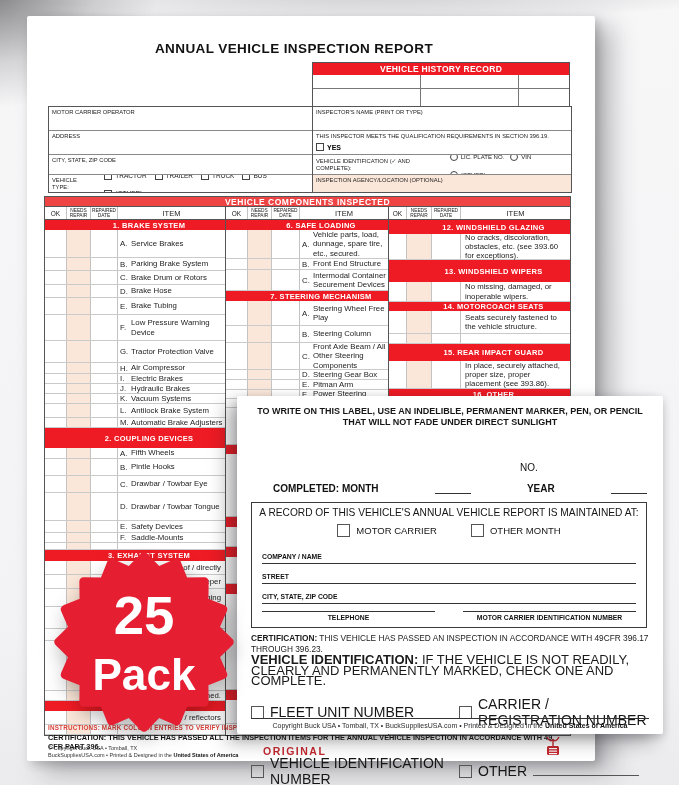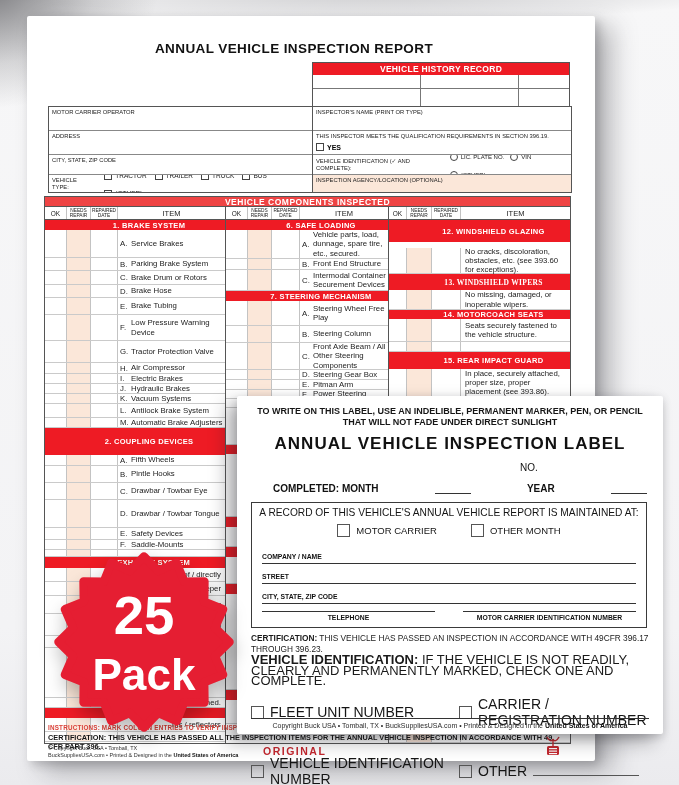--- a/index.html
+++ b/index.html
@@ -355,21 +355,21 @@
             <div class="trow row-item" style="height: 10px;">
 
               <span class="c ok"></span>
               <span class="c nr"></span>
               <span class="c rd"></span>
               <span class="c it">
                 <i class="lt">M.</i>
                 <em class="tx">Automatic Brake Adjusters</em>
               </span>
             </div>
-            <div class="trow row-bar" style="height: 27px;">
+            <div class="trow row-bar" style="height: 20px;">
               <span class="barline">2. COUPLING DEVICES</span>
 
             </div>
             <div class="trow row-item" style="height: 11px;">
 
               <span class="c ok"></span>
               <span class="c nr"></span>
               <span class="c rd"></span>
               <span class="c it">
                 <i class="lt">A.</i>
@@ -719,34 +719,34 @@
           </div>
 
         <div class="grp grp-r">
           <div class="thead">
             <span class="th ok">OK</span>
             <span class="th nr">NEEDS REPAIR</span>
             <span class="th rd">REPAIRED DATE</span>
             <span class="th it">ITEM</span>
           </div>
 
-        <div class="trow row-bar" style="height: 22px;">
+        <div class="trow row-bar" style="height: 14px;">
               <span class="barline">12. WINDSHIELD GLAZING</span>
 
             </div>
-            <div class="trow row-note" style="height: 26px; margin-top: 6px;">
+            <div class="trow row-note" style="height: 26px;">
 
               <span class="c ok"></span>
               <span class="c nr"></span>
               <span class="c rd"></span>
               <span class="c it">
                 <em class="tx">No cracks, discoloration, obstacles, etc. (see 393.60 for exceptions).</em>
               </span>
             </div>
-            <div class="trow row-bar" style="height: 16px; font-family: Liberation Serif, serif;">
+            <div class="trow row-bar" style="height: 22px;">
               <span class="barline">13. WINDSHIELD WIPERS</span>
 
             </div>
             <div class="trow row-note" style="height: 20px;">
 
               <span class="c ok"></span>
               <span class="c nr"></span>
               <span class="c rd"></span>
               <span class="c it">
                 <em class="tx">No missing, damaged, or inoperable wipers.</em>
@@ -826,21 +826,20 @@
       <rect x="6" y="15.5" width="8" height="1.2" fill="#fff"></rect>
       <rect x="6" y="18" width="8" height="1.2" fill="#fff"></rect>
     </svg>
   </div>
 
   <div class="card">
     <div class="c-instr">
       <div>TO WRITE ON THIS LABEL, USE AN INDELIBLE, PERMANENT MARKER, PEN, OR PENCIL</div>
       <div>THAT WILL NOT FADE UNDER DIRECT SUNLIGHT</div>
     </div>
-    <div class="c-title">ANNUAL VEHICLE INSPECTION LABEL</div>
     <div class="c-no">NO.</div>
     <div class="c-completed">
       <span>COMPLETED: MONTH</span>
       <span class="uline u1"></span>
       <span>YEAR</span>
       <span class="uline u2"></span>
     </div>
 
     <div class="recbox">
       <div class="rec-state">A RECORD OF THIS VEHICLE'S ANNUAL VEHICLE REPORT IS MAINTAINED AT:</div>

